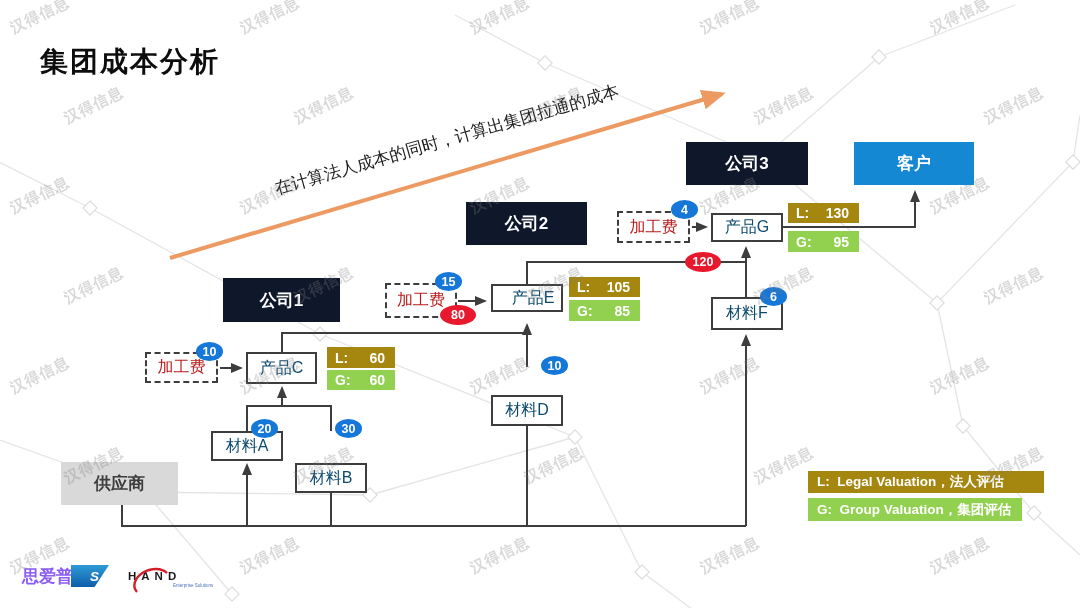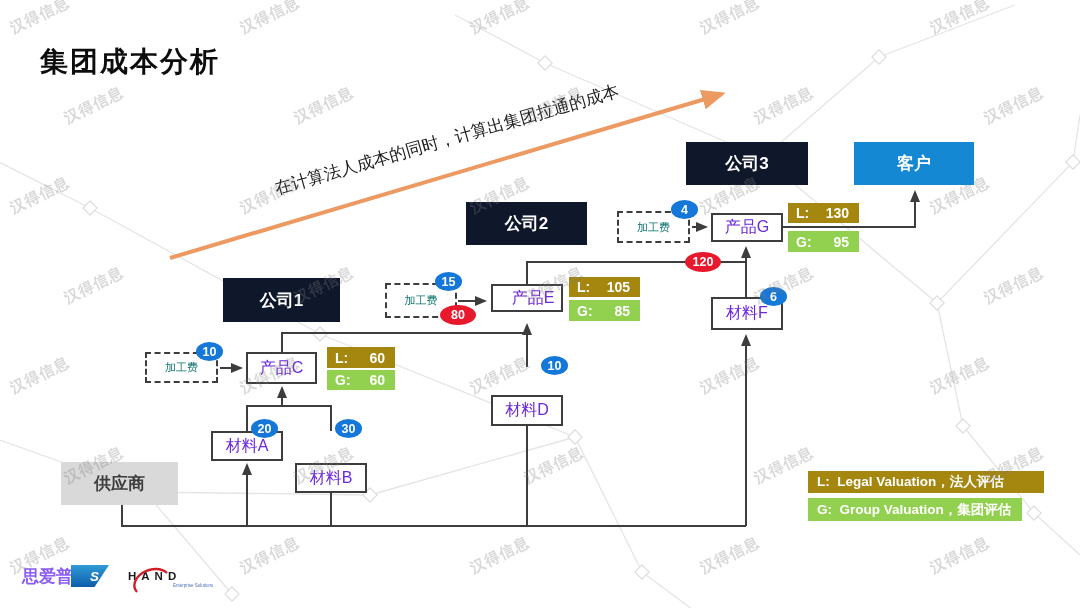--- a/index.html
+++ b/index.html
@@ -11,22 +11,22 @@
   .page-title{position:absolute;left:40px;top:43px;font-size:28px;font-weight:bold;
               color:#0d0d0d;letter-spacing:2px;z-index:3;}
   .annotation{position:absolute;left:272px;top:178px;width:360px;font-size:17px;color:#1c1c1c;
               transform:rotate(-16deg);transform-origin:0 0;z-index:3;white-space:nowrap;}
   .box{position:absolute;display:flex;align-items:center;justify-content:center;
        box-sizing:border-box;z-index:4;}
   .company{color:#fff;font-size:17px;font-weight:600;}
   .c-teal{background:#0f172a;}
   .c-blue{background:#1588D4;}
   .c-gray{background:#D9D9D9;color:#3d3d3d;}
-  .node{background:#fff;border:2px solid #3d3d3d;font-size:16px;color:#6d28d9;}
-  .fee{background:#fff;border:2px dashed #3d3d3d;font-size:11px;color:#0f766e;}
+  .node{background:#fff;border:2px solid #3d3d3d;font-size:16px;color:#0c4a6e;}
+  .fee{background:#fff;border:2px dashed #3d3d3d;font-size:16px;color:#b91c1c;}
   .badge{position:absolute;border-radius:50%;color:#fff;font-size:12.5px;font-weight:bold;
          display:flex;align-items:center;justify-content:center;z-index:5;}
   .b-blue{background:#1577D8;width:27px;height:19px;}
   .b-red{background:#E8192C;width:36px;height:20px;}
   .lg-row{position:absolute;display:flex;align-items:center;justify-content:space-between;
           padding:0 10px 0 8px;box-sizing:border-box;color:#fff;font-size:14px;font-weight:bold;z-index:4;}
   .lg-l{background:#A5860F;}
   .lg-g{background:#92D050;}
   .legend-item{position:absolute;display:flex;align-items:center;padding:0 9px;box-sizing:border-box;
                color:#fff;font-size:13.5px;font-weight:bold;white-space:pre;z-index:4;}

